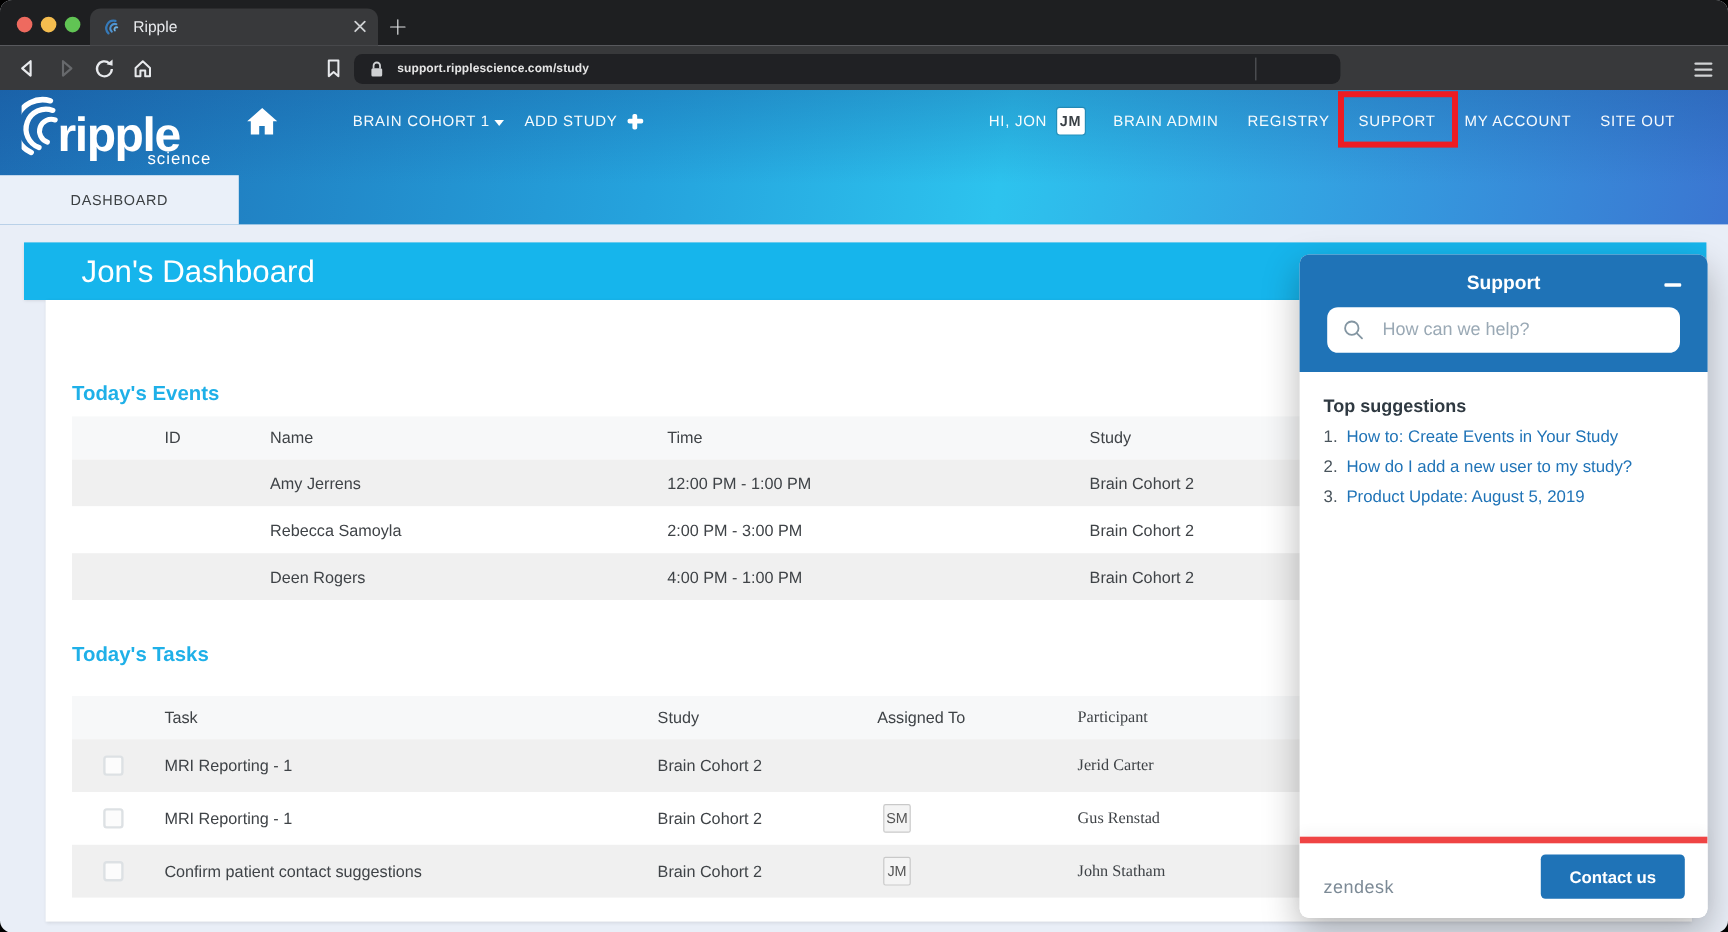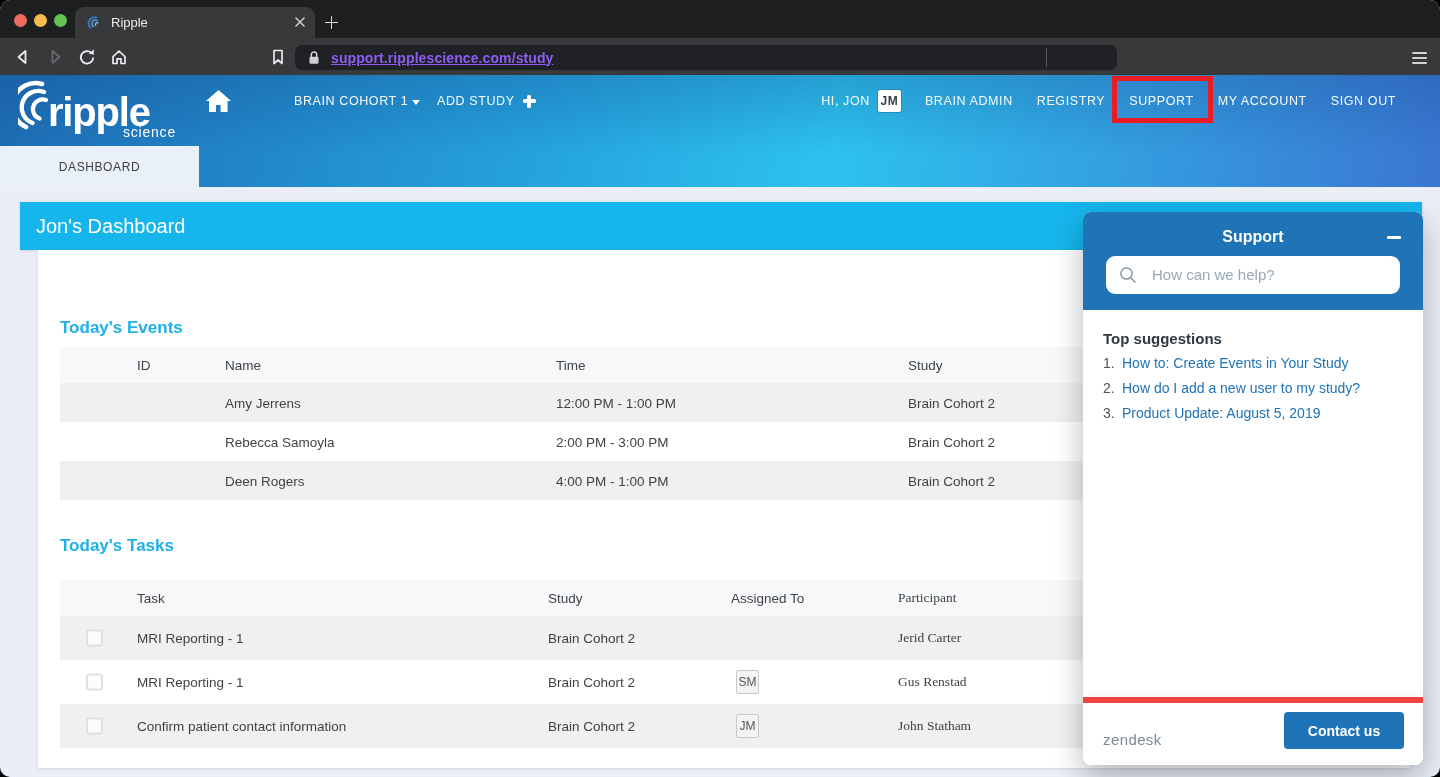--- a/index.html
+++ b/index.html
@@ -14,21 +14,21 @@
 .tab { position:absolute; left:75px; top:7px; width:240px; height:31px; background:#38393b; border-radius:9px 9px 0 0; display:flex; align-items:center; }
 .favicon { margin-left:11px; width:16px; height:16px; }
 .tab-title { color:#e8eaed; font-size:13px; margin-left:9px; }
 .tab-close { position:absolute; right:9px; top:9px; width:12px; height:12px; }
 .newtab { position:absolute; left:325px; top:16px; width:13px; height:13px; }
 .bar-h { position:absolute; left:0; top:50%; width:100%; height:1.8px; margin-top:-0.9px; background:#dfe1e3; border-radius:1px; }
 .bar-v { position:absolute; top:0; left:50%; height:100%; width:1.8px; margin-left:-0.9px; background:#dfe1e3; border-radius:1px; }
 .toolbar { position:absolute; top:38px; left:0; width:100%; height:37px; background:#38393b; }
 .tool-icon { position:absolute; }
 .urlbar { position:absolute; left:295px; top:45px; width:822px; height:25px; background:#202124; border-radius:7px; display:flex; align-items:center; }
-.url-text { color:#8b5cf6; font-size:14px; font-weight:700; margin-left:10px; letter-spacing:0.1px;text-decoration:underline; }
+.url-text { color:#e5e5e5; font-size:10px; font-weight:700; margin-left:10px; letter-spacing:0.1px; }
 .caret { position:absolute; left:1046px; top:48px; width:1px; height:19px; background:#55585b; }
 .hamburger { position:absolute; right:13px; top:14px; width:15px; }
 .hamburger div { height:1.8px; background:#d0d2d4; margin-bottom:3.2px; border-radius:1px; }
 
 
 .app-header { position:absolute; top:75px; left:0; width:100%; height:112px;
   background: linear-gradient(to bottom, rgba(18,70,140,0.28), rgba(255,255,255,0) 70%),
               linear-gradient(100deg, #1e6db4 0%, #25a3dd 38%, #2dc3ee 58%, #3b76d1 100%); }
 .logo { position:absolute; left:18px; top:4px; }
 .nav-link { position:absolute; top:0; height:52px; display:flex; align-items:center; color:rgba(255,255,255,0.96); font-size:12.5px; letter-spacing:0.6px; }
@@ -41,21 +41,21 @@
 .plus-icon::after { content:""; position:absolute; left:4.8px; top:0; width:3.4px; height:13px; background:#fff; border-radius:1.5px; }
 .nav-right { position:absolute; right:44px; top:0; height:52px; display:flex; align-items:center; gap:24px; }
 .nav-right .item { color:rgba(255,255,255,0.96); font-size:12.5px; letter-spacing:0.6px; display:flex; align-items:center; }
 .nav-support-item { position:relative; }
 .red-box { position:absolute; left:-17px; right:-19px; top:-18px; bottom:-15px; border:5px solid #ed1c24; }
 .avatar { margin-left:8px; width:23px; height:22px; background:#fff; border-radius:2px; color:#3a4045; font-size:12px; font-weight:700; display:flex; align-items:center; justify-content:center; box-shadow:0 0 0 1px rgba(0,0,0,0.15); }
 .dash-tab { position:absolute; left:0; top:71px; width:199px; height:41px; background:#eaf0f9; display:flex; align-items:center; justify-content:center; color:#3c4043; font-size:12px; letter-spacing:0.6px; }
 
 
 .banner { position:absolute; left:20px; top:202px; width:1402px; height:48px; background:#16b5ec; box-shadow:0 1px 3px rgba(0,0,0,0.12); }
-.banner-title { color:#fff; font-size:20px; font-weight:400; line-height:48px; margin-left:16px; }
+.banner-title { color:#fff; font-size:26px; font-weight:400; line-height:48px; margin-left:48px; }
 .card { position:absolute; left:38px; top:250px; width:1372px; height:518px; background:#fff; box-shadow:0 1px 3px rgba(0,0,0,0.1); }
 .sec-title { position:absolute; left:22px; color:#1fb0e8; font-size:17px; font-weight:700; }
 .sec-title.events { top:68px; }
 .sec-title.tasks { top:286px; }
 .table { position:absolute; left:22px; width:1344px; }
 .events-table { top:97px; }
 .tasks-table { top:330px; }
 .trow { position:relative; width:100%; }
 .thead { background:#f7f8f9; height:36px; }
 .thead .cell { color:#3f4347; font-size:13.5px; }
@@ -174,21 +174,21 @@
         <span>HI, JON</span>
         <span class="avatar">JM</span>
       </span>
       <span class="item">BRAIN ADMIN</span>
       <span class="item">REGISTRY</span>
       <span class="item nav-support-item">
         <span>SUPPORT</span>
         <span class="red-box"></span>
       </span>
       <span class="item">MY ACCOUNT</span>
-      <span class="item">SIGN OUT</span>
+      <span class="item">SITE OUT</span>
     </div>
     <div class="dash-tab">
       <span>DASHBOARD</span>
     </div>
   </div>
 
   <div class="banner">
     <div class="banner-title">Jon's Dashboard</div>
   </div>
 
@@ -235,21 +235,21 @@
       </div>
       <div class="trow krow row-white">
         <span class="cell c-chk checkbox"></span>
         <span class="cell c-task">MRI Reporting - 1</span>
         <span class="cell c-tstudy">Brain Cohort 2</span>
         <span class="cell c-assign assignee-badge">SM</span>
         <span class="cell c-part">Gus Renstad</span>
       </div>
       <div class="trow krow row-gray">
         <span class="cell c-chk checkbox"></span>
-        <span class="cell c-task">Confirm patient contact information</span>
+        <span class="cell c-task">Confirm patient contact suggestions</span>
         <span class="cell c-tstudy">Brain Cohort 2</span>
         <span class="cell c-assign assignee-badge">JM</span>
         <span class="cell c-part">John Statham</span>
       </div>
     </div>
   </div>
 
   <div class="widget">
     <div class="widget-header">
       <div class="widget-title">Support</div>

